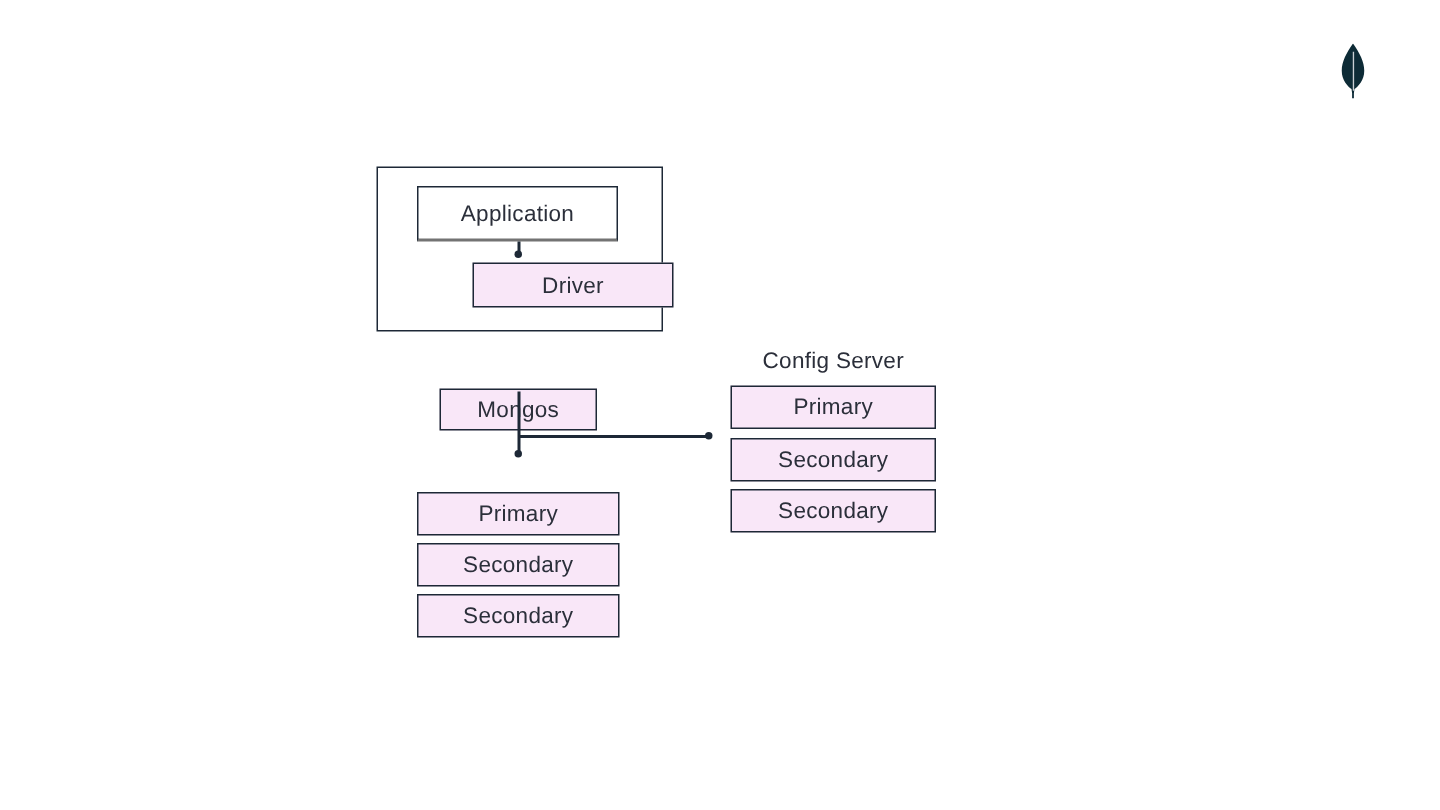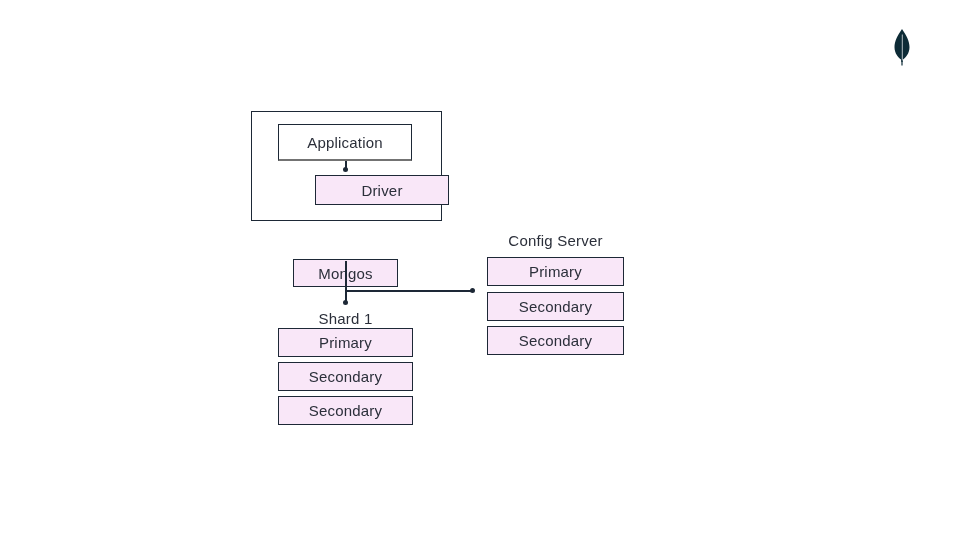--- a/index.html
+++ b/index.html
@@ -106,21 +106,20 @@
 
   <div class="box pink mongos-box">
     <span>Mongos</span>
   </div>
 
   <div class="line vline-mongos"></div>
   <div class="line hline-branch"></div>
   <div class="dot dot-shard"></div>
   <div class="dot dot-config"></div>
 
-  <div class="cluster-label shard-label">Shard 1</div>
   <div class="box pink shard-box m0">
     <span>Primary</span>
   </div>
   <div class="box pink shard-box m1">
     <span>Secondary</span>
   </div>
   <div class="box pink shard-box m2">
     <span>Secondary</span>
   </div>
 

